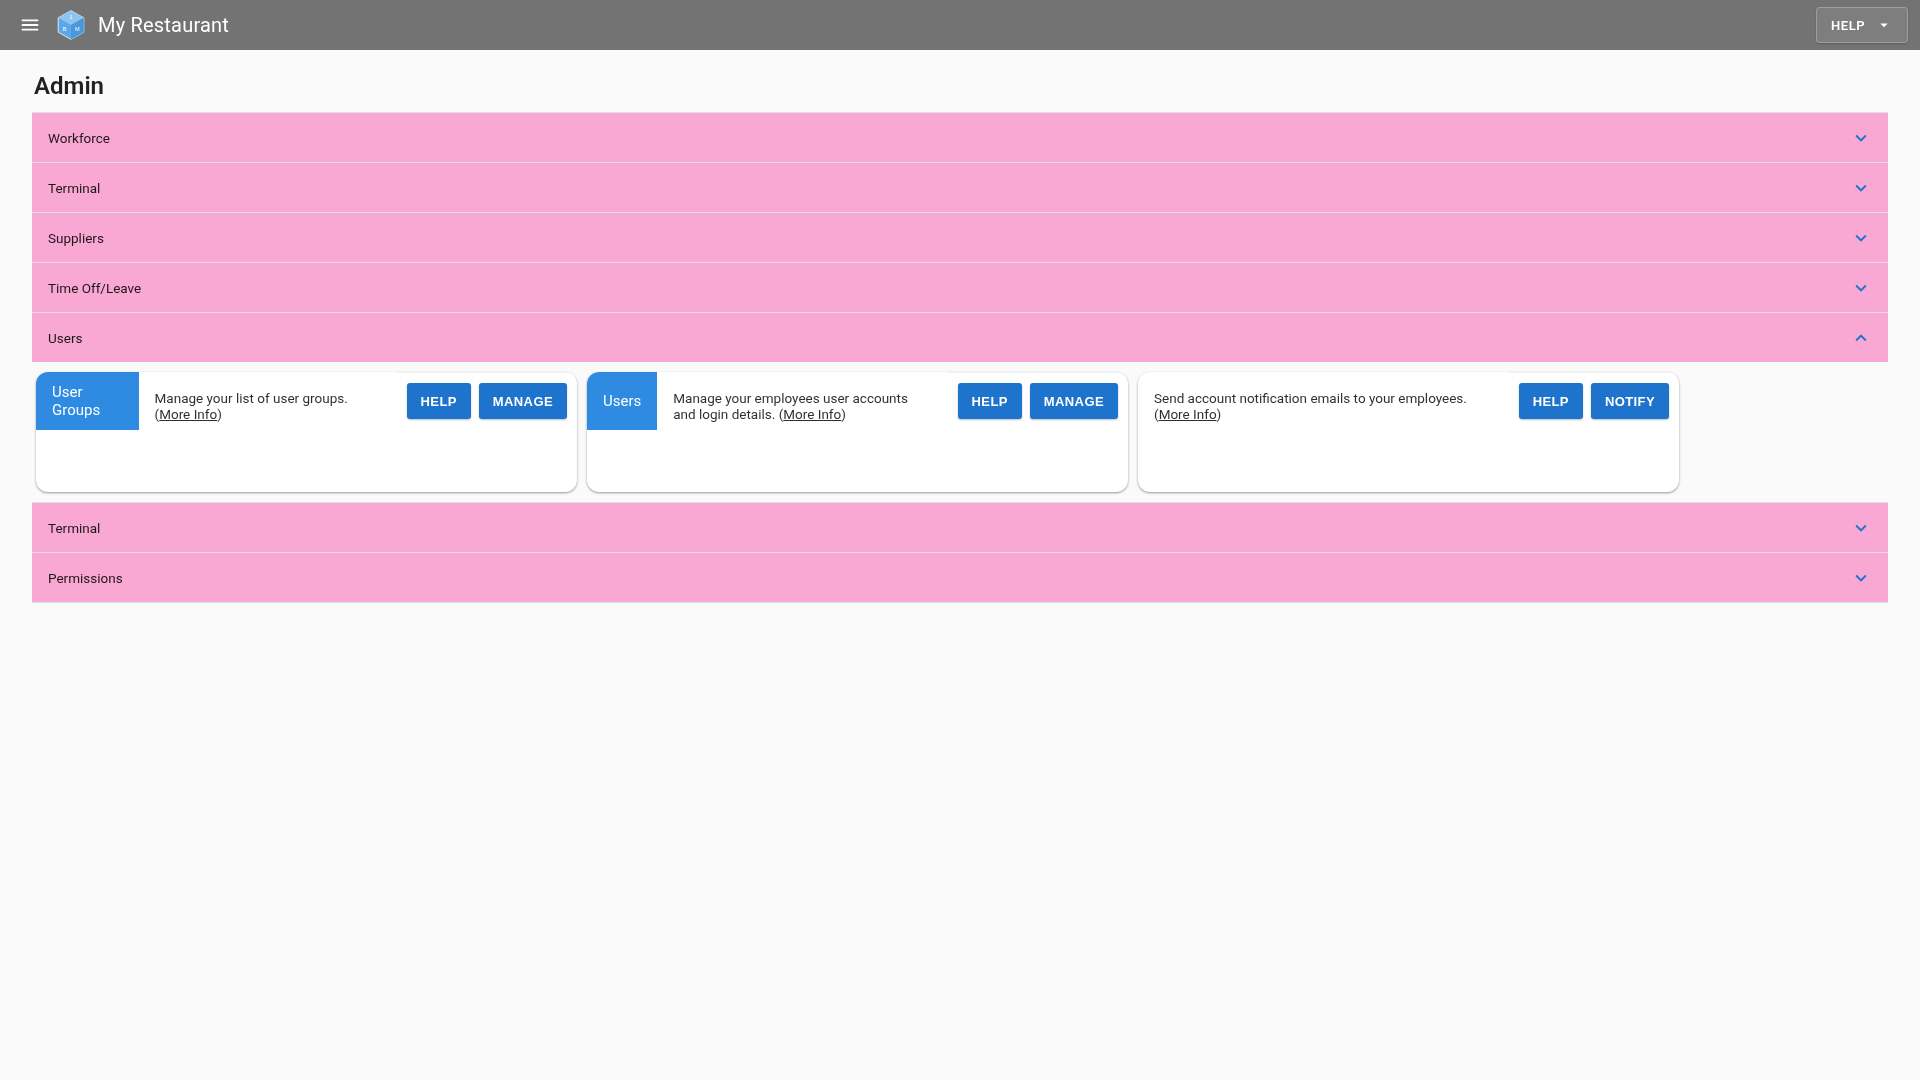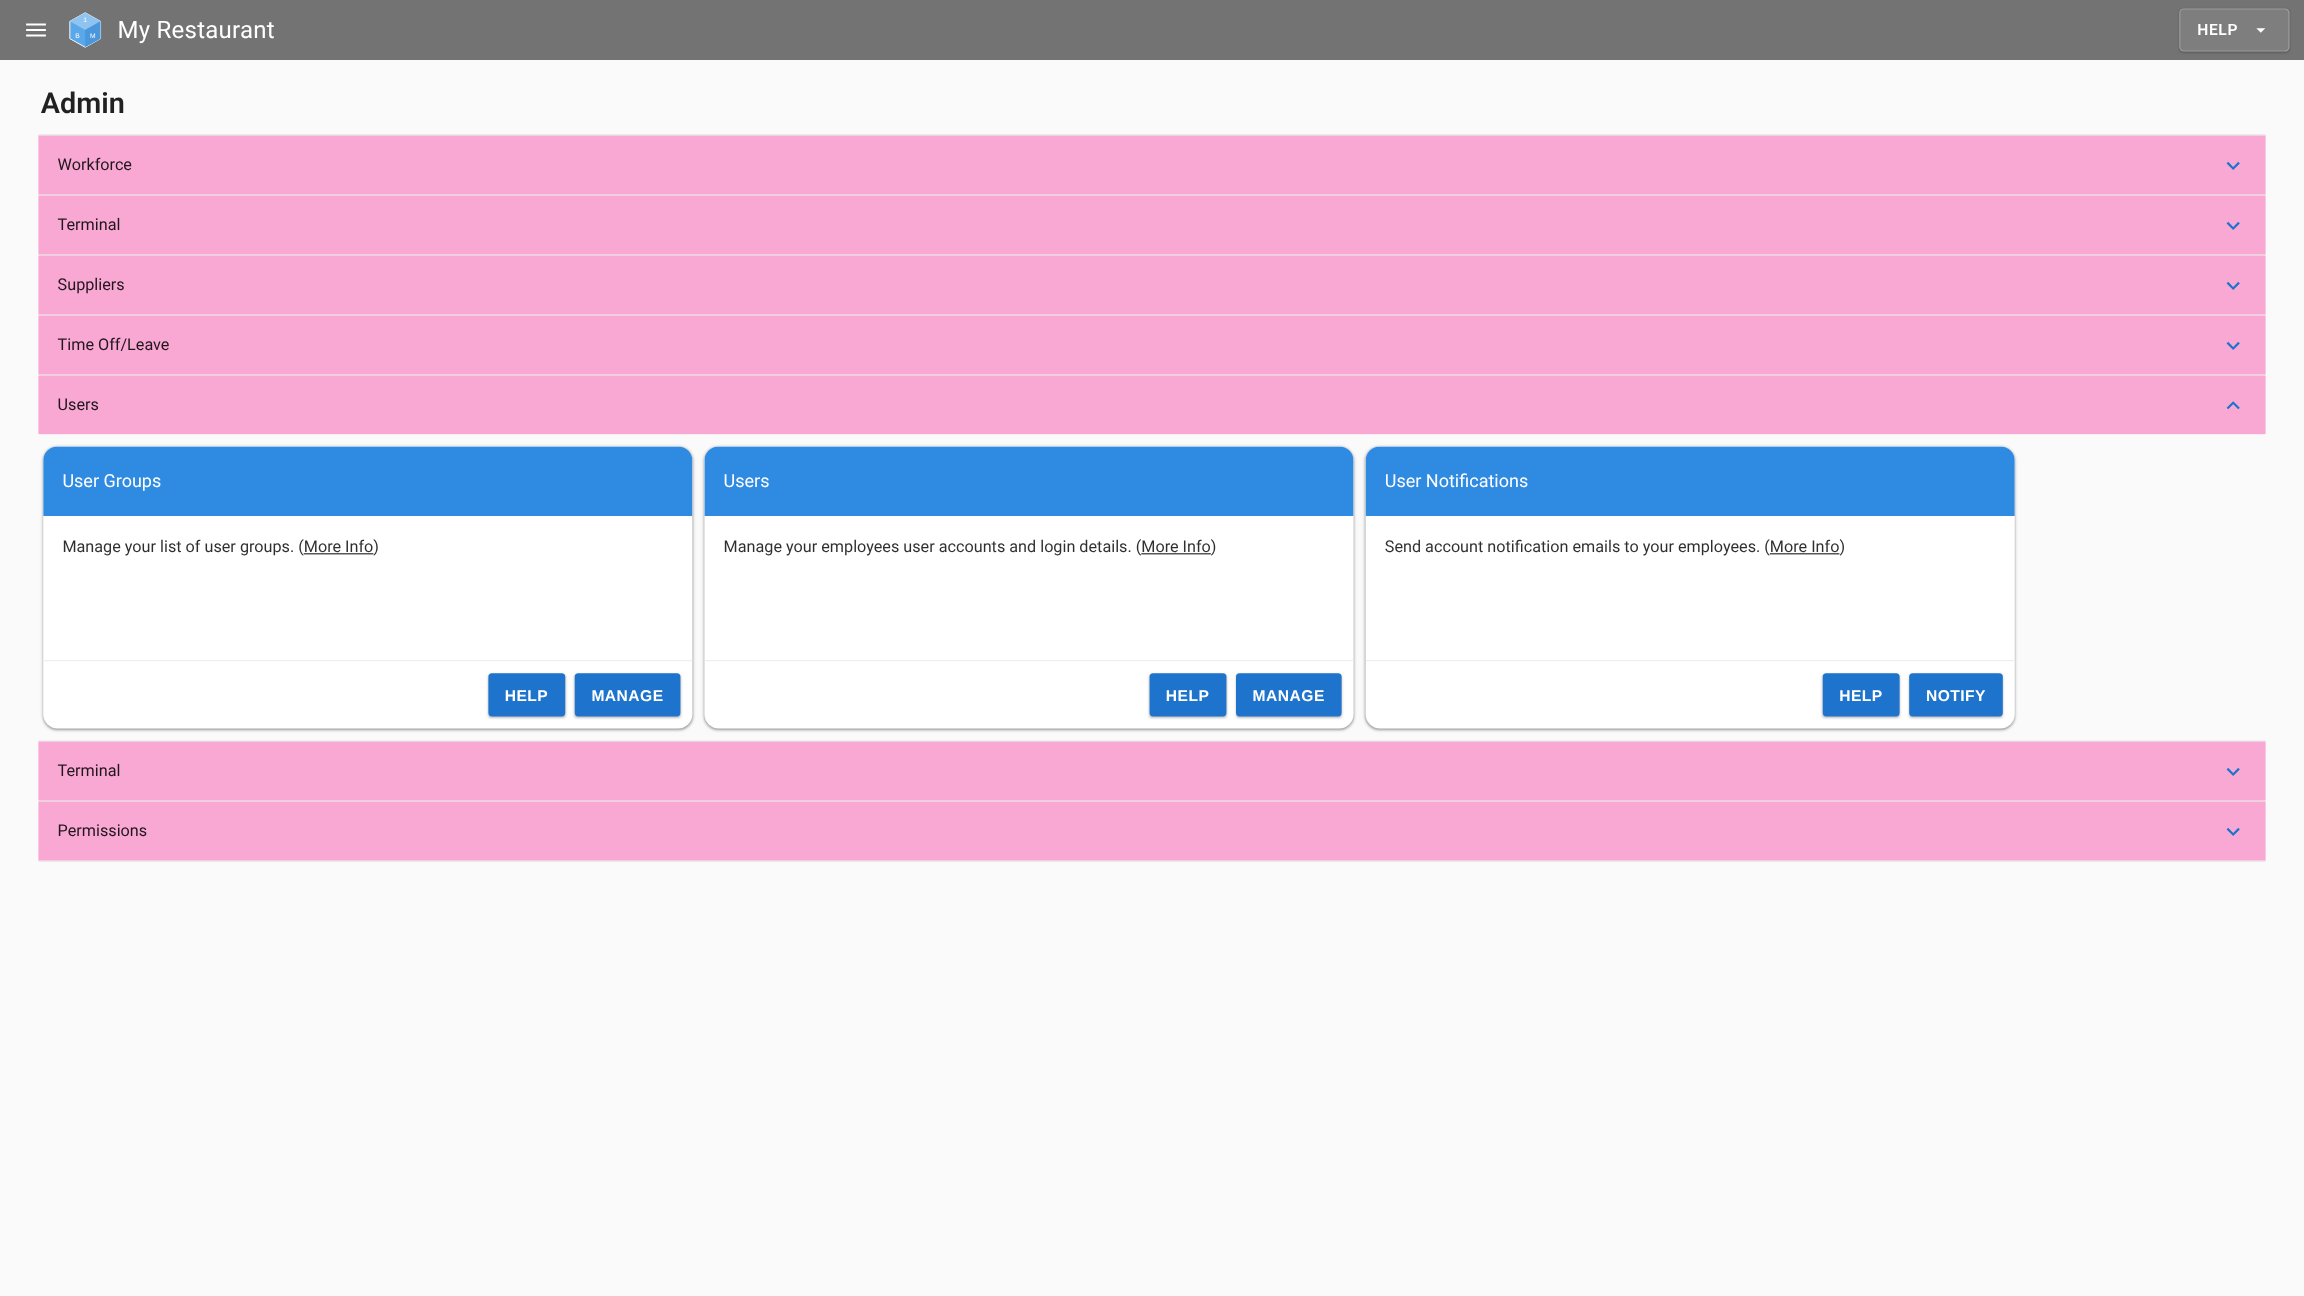--- a/index.html
+++ b/index.html
@@ -89,21 +89,21 @@
     padding: 10px 4px 10px 4px;
     background: #fafafa;
     flex-wrap: wrap;
   }
   .card {
     width: 541px;
     background: #fff;
     border-radius: 12px;
     box-shadow: 0 1px 3px rgba(0,0,0,0.18), 0 1px 2px rgba(0,0,0,0.24);
     display: flex;
-    flex-direction: column;
+    flex-direction: row;
     overflow: hidden;
   }
   .card-header {
     background: #2f8ae2;
     color: #fff;
     height: 58px;
     display: flex;
     align-items: center;
     padding: 0 16px;
     font-size: 15px;
@@ -248,23 +248,20 @@
             <div class="card-header">
               <span>Users</span>
             </div>
             <div class="card-body"><span>Manage your employees user accounts and login details. </span><span>(</span><span class="more">More Info</span><span>)</span></div>
             <div class="card-footer">
               <button class="btn">HELP</button>
               <button class="btn">MANAGE</button>
             </div>
           </div>
           <div class="card">
-            <div class="card-header">
-              <span>User Notifications</span>
-            </div>
             <div class="card-body"><span>Send account notification emails to your employees. </span><span>(</span><span class="more">More Info</span><span>)</span></div>
             <div class="card-footer">
               <button class="btn">HELP</button>
               <button class="btn">NOTIFY</button>
             </div>
           </div>
         </div>
       </div>
       <div class="accordion-item">
         <div class="accordion-header">

